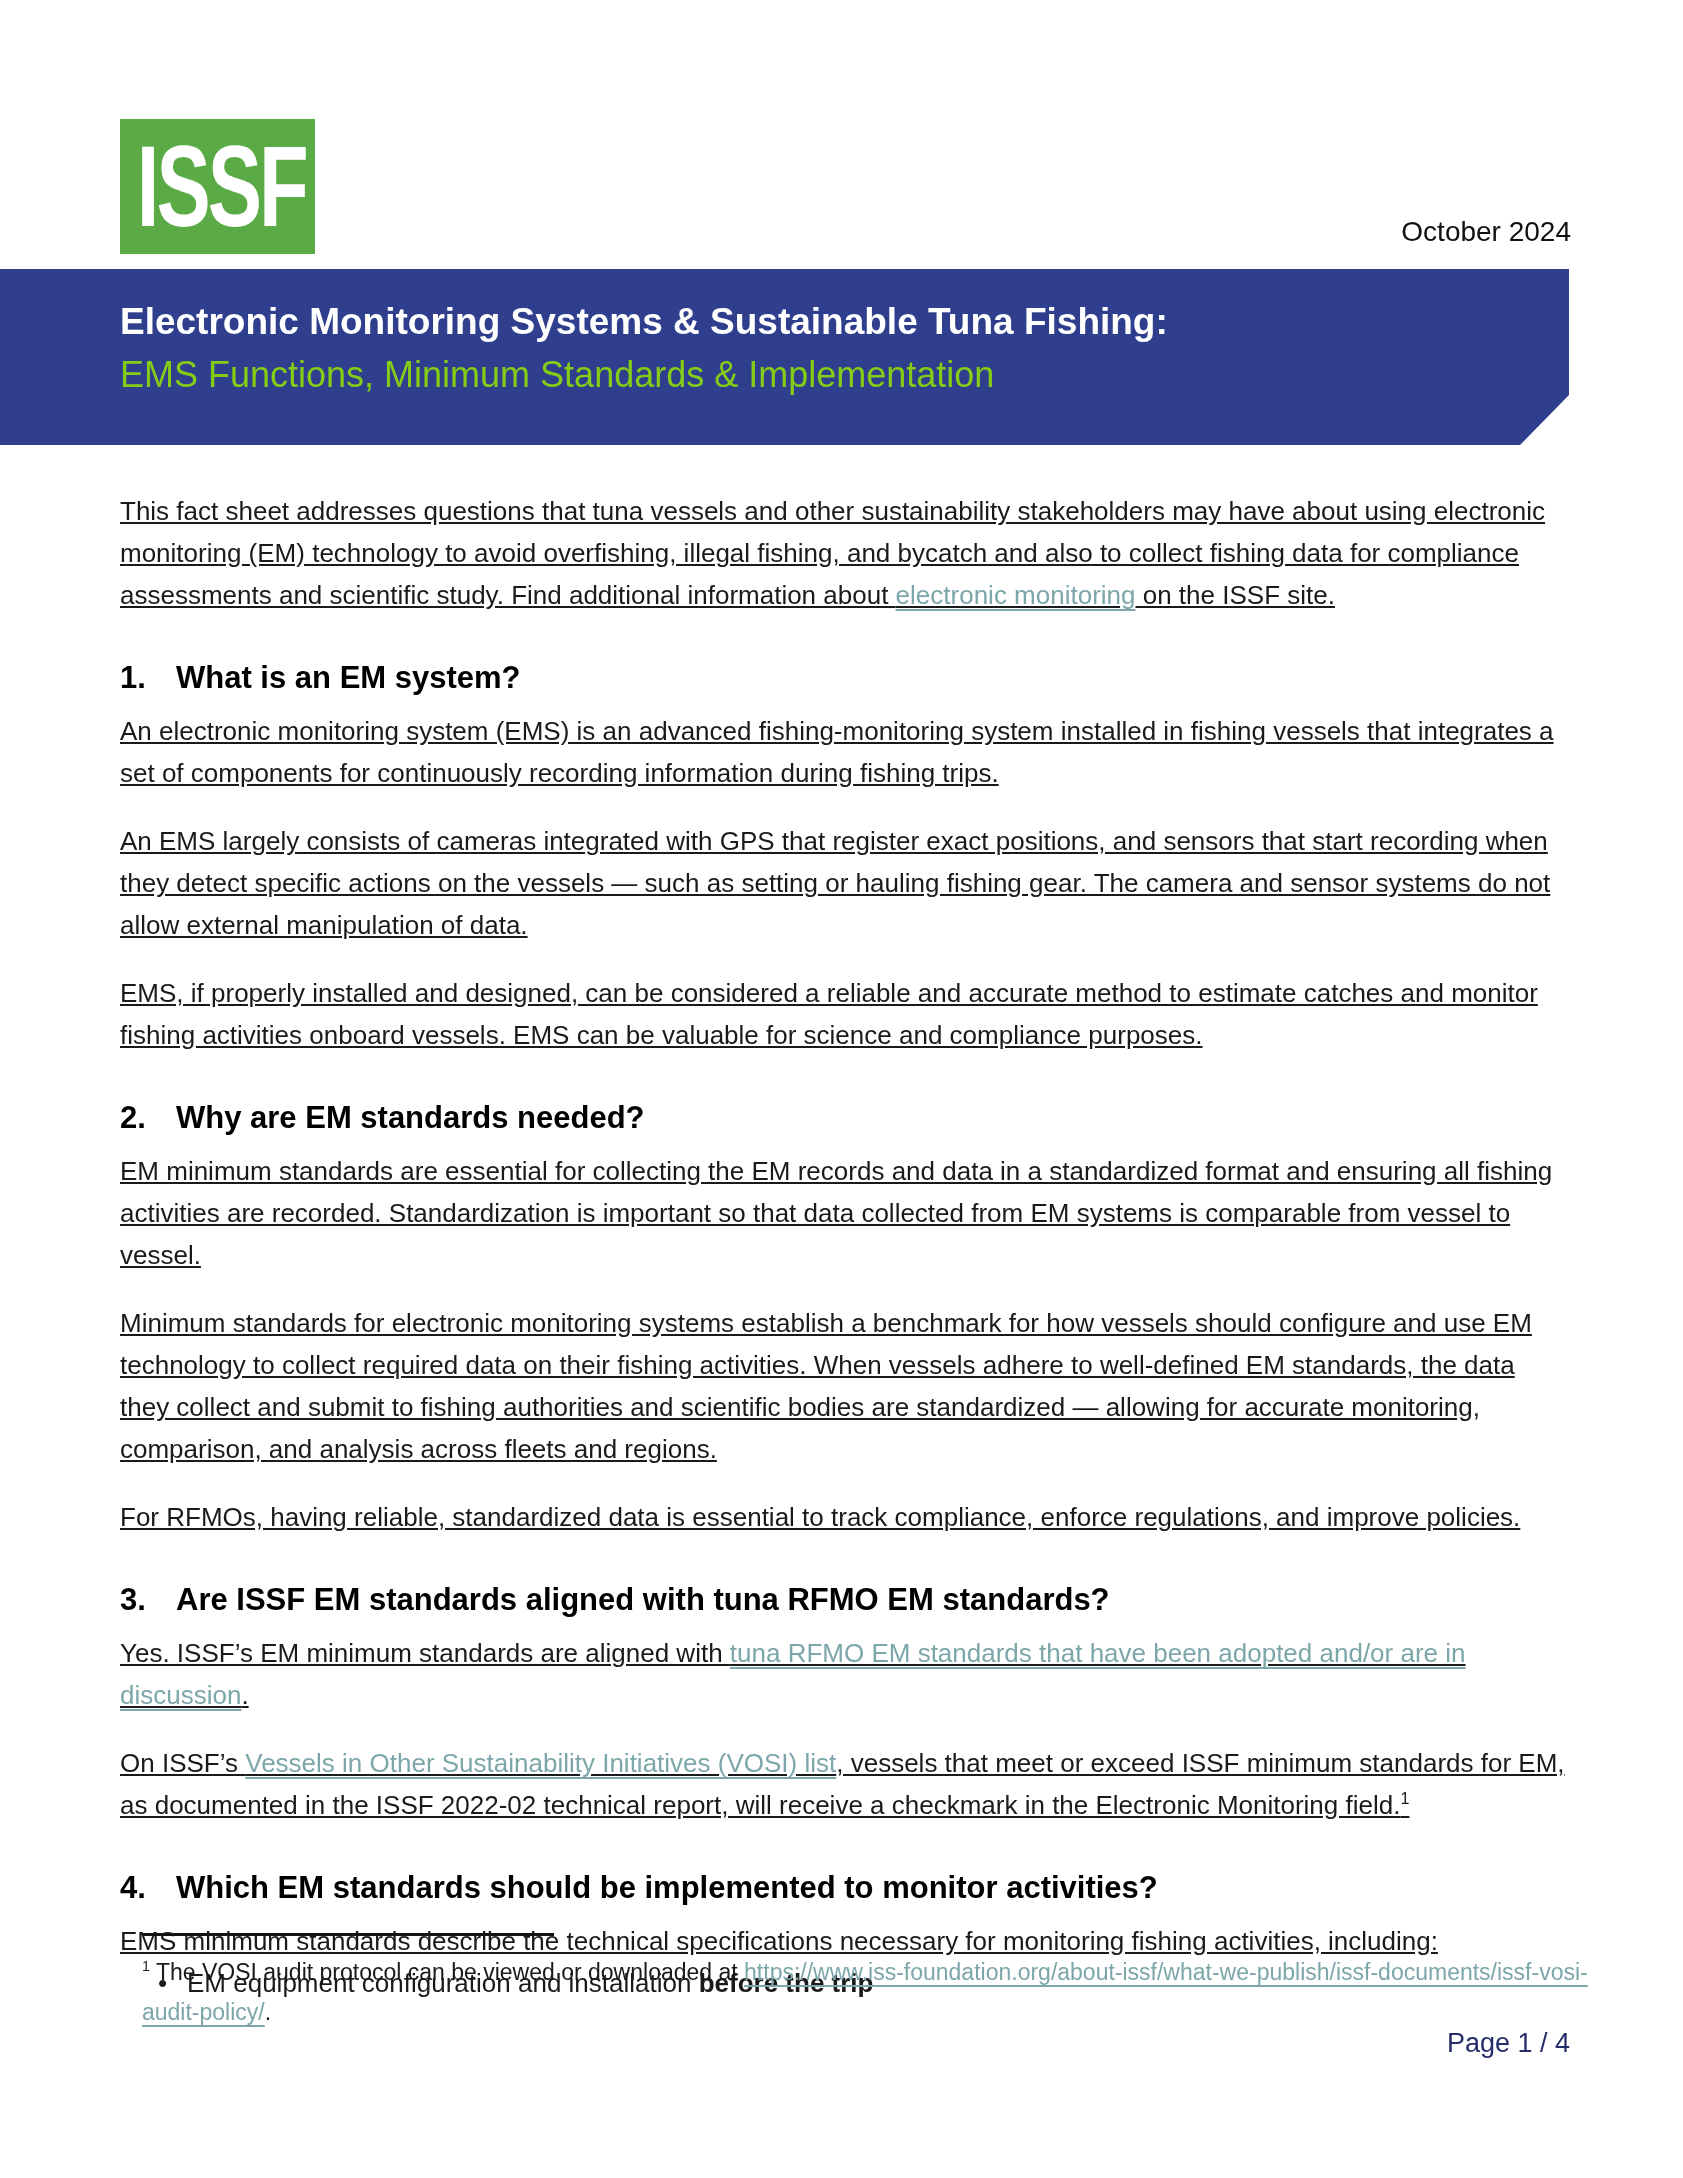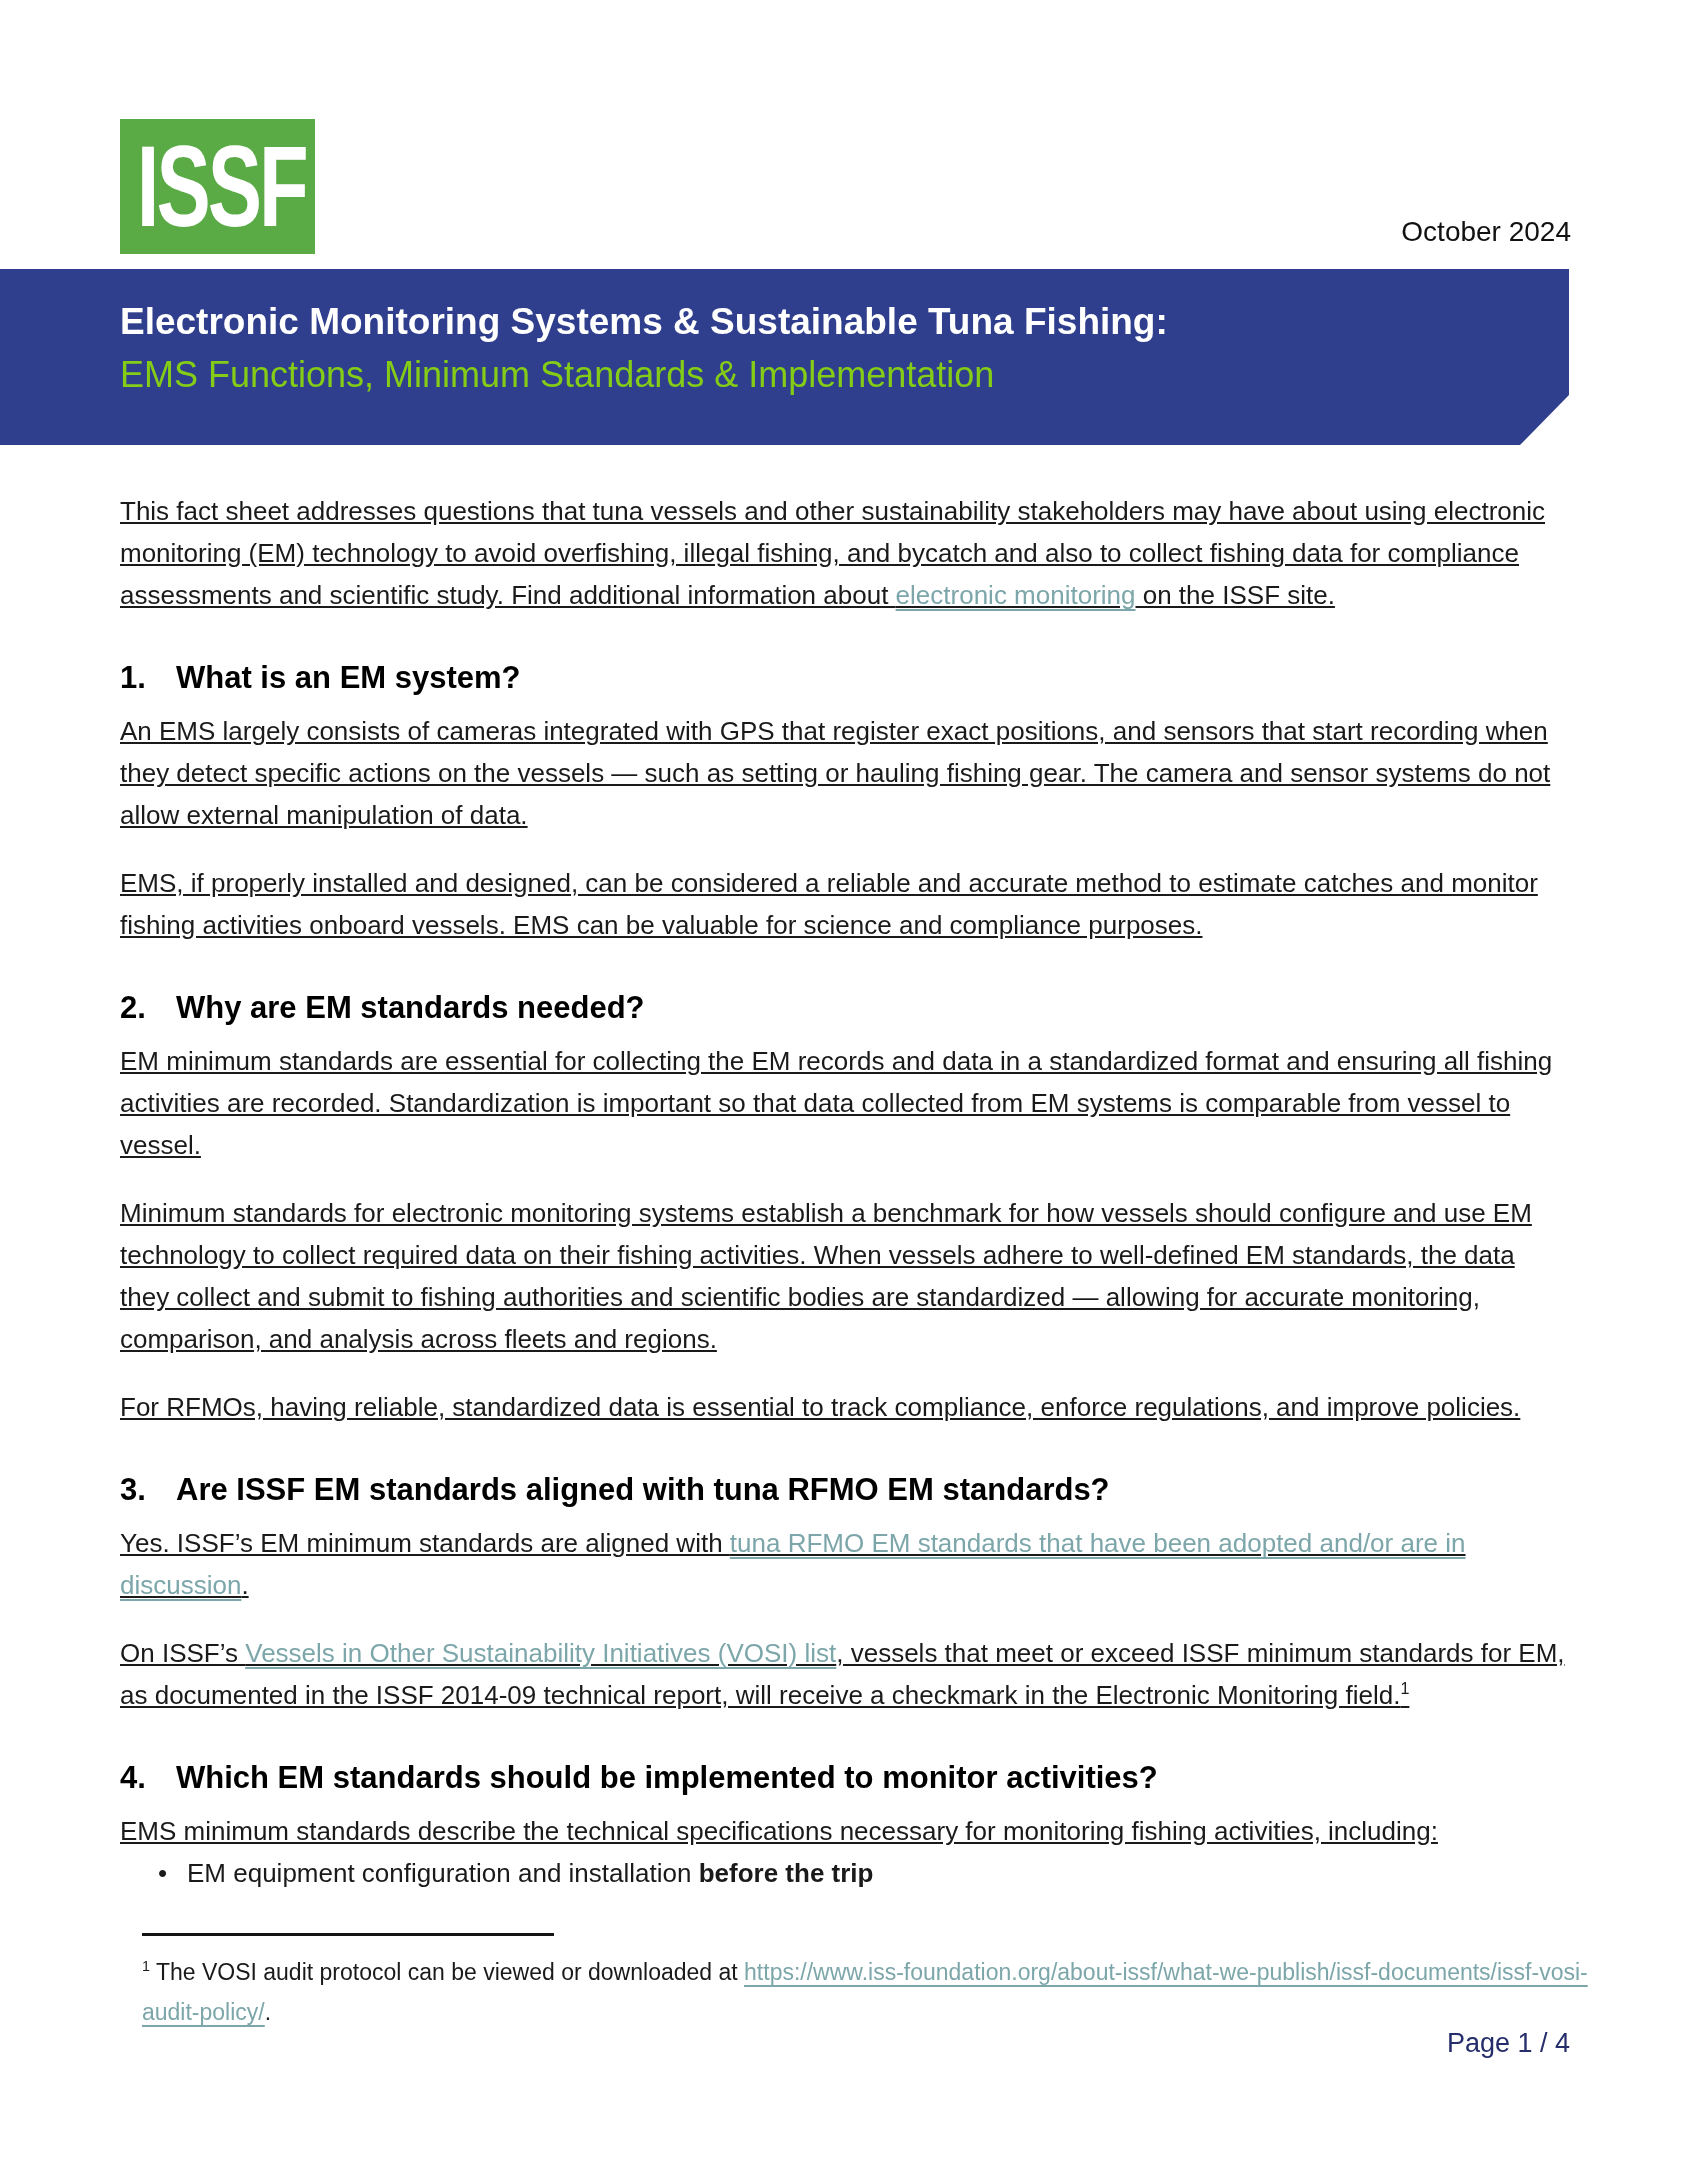--- a/index.html
+++ b/index.html
@@ -79,37 +79,38 @@
   </div>
 
   <div class="content">
 
     <p><span>This fact sheet addresses questions that tuna vessels and other sustainability stakeholders may have about using electronic monitoring (EM) technology to avoid overfishing, illegal fishing, and bycatch and also to collect fishing data for compliance assessments and scientific study. Find additional information about </span><a class="doc-link">electronic monitoring</a><span> on the ISSF site.</span></p>
 
     <h3 class="section-heading">
         <span class="section-num">1.</span>
         <span>What is an EM system?</span>
       </h3>
+    <p>An electronic monitoring system (EMS) is an advanced fishing-monitoring system installed in fishing vessels that integrates a set of components for continuously recording information during fishing trips.</p>
     <p>An EMS largely consists of cameras integrated with GPS that register exact positions, and sensors that start recording when they detect specific actions on the vessels — such as setting or hauling fishing gear. The camera and sensor systems do not allow external manipulation of data.</p>
     <p>EMS, if properly installed and designed, can be considered a reliable and accurate method to estimate catches and monitor fishing activities onboard vessels. EMS can be valuable for science and compliance purposes.</p>
 
     <h3 class="section-heading">
         <span class="section-num">2.</span>
         <span>Why are EM standards needed?</span>
       </h3>
     <p>EM minimum standards are essential for collecting the EM records and data in a standardized format and ensuring all fishing activities are recorded. Standardization is important so that data collected from EM systems is comparable from vessel to vessel.</p>
     <p>Minimum standards for electronic monitoring systems establish a benchmark for how vessels should configure and use EM technology to collect required data on their fishing activities. When vessels adhere to well-defined EM standards, the data they collect and submit to fishing authorities and scientific bodies are standardized — allowing for accurate monitoring, comparison, and analysis across fleets and regions.</p>
     <p>For RFMOs, having reliable, standardized data is essential to track compliance, enforce regulations, and improve policies.</p>
 
     <h3 class="section-heading">
         <span class="section-num">3.</span>
         <span>Are ISSF EM standards aligned with tuna RFMO EM standards?</span>
       </h3>
     <p><span>Yes. ISSF’s EM minimum standards are aligned with </span><a class="doc-link">tuna RFMO EM standards that have been adopted and/or are in discussion</a><span>.</span></p>
-    <p><span>On ISSF’s </span><a class="doc-link">Vessels in Other Sustainability Initiatives (VOSI) list</a><span>, vessels that meet or exceed ISSF minimum standards for EM, as documented in the ISSF 2014-09 technical report, will receive a checkmark in the Electronic Monitoring field.</span><sup class="fn-ref">1</sup></p>
+    <p><span>On ISSF’s </span><a class="doc-link">Vessels in Other Sustainability Initiatives (VOSI) list</a><span>, vessels that meet or exceed ISSF minimum standards for EM, as documented in the ISSF 2022-02 technical report, will receive a checkmark in the Electronic Monitoring field.</span><sup class="fn-ref">1</sup></p>
 
     <h3 class="section-heading">
         <span class="section-num">4.</span>
         <span>Which EM standards should be implemented to monitor activities?</span>
       </h3>
     <p class="no-space-after">EMS minimum standards describe the technical specifications necessary for monitoring fishing activities, including:</p>
     <ul class="bullet-list">
       <li class="bullet-row">
           <span class="bullet-marker">•</span>
           <span><span>EM equipment configuration and installation </span><span class="b">before the trip</span></span>

